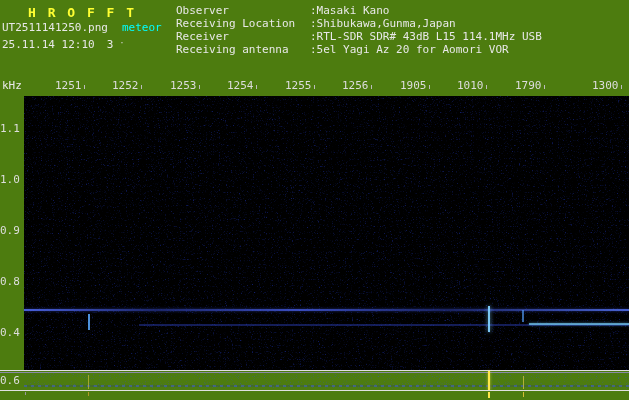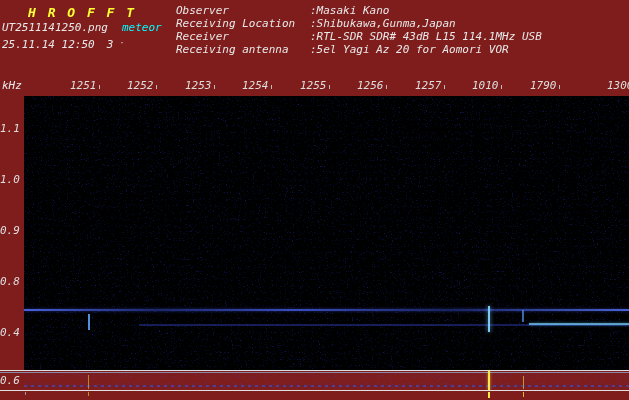--- a/index.html
+++ b/index.html
@@ -1,34 +1,34 @@
 <!DOCTYPE html>
 <html><head>
 <meta charset="utf-8">
 <style>
   html,body { margin:0; padding:0; background:#000; }
   .screen {
-    position:relative; width:629px; height:400px; background:#7f1d1d; overflow:hidden;
+    position:relative; width:629px; height:400px; background:#4d7c0f; overflow:hidden;
     font-family:"DejaVu Sans Mono","Liberation Mono",monospace;
-    color:#e8e8e8; font-size:11px;font-style:italic;
+    color:#e8e8e8; font-size:11px;
   }
   
   .app-title { position:absolute; left:28px; top:5px; color:#ffff33; font-size:13px; font-weight:bold; letter-spacing:2px; }
   .file-line { position:absolute; left:2px; top:21px; white-space:pre; }
   .file-line .station { color:#00ffff;margin-left:14px; }
   .date-line { position:absolute; left:2px; top:38px; white-space:pre; }
   .date-line .count { margin-left:12px; }
   .date-line .marker { margin-left:6px; font-size:9px; vertical-align:2px; color:#cfcfcf; }
   .info { position:absolute; left:176px; top:4px; line-height:13px; }
   .info .row { display:flex; white-space:pre; }
   .info .lbl { width:134px; }
   
   .yunit { position:absolute; left:2px; top:79px; }
   .xaxis { position:absolute; left:0; top:79px; width:629px; height:14px; }
-  .xaxis span { position:absolute; top:0; color:#dddddd;margin-left:15px; }
+  .xaxis span { position:absolute; top:0; color:#dddddd; }
   .xaxis span::after { content:""; display:inline-block; width:1px; height:4px; background:#bbbbbb; margin-left:2px; }
   .xaxis span:nth-child(1){left:55px} .xaxis span:nth-child(2){left:112px}
   .xaxis span:nth-child(3){left:170px} .xaxis span:nth-child(4){left:227px}
   .xaxis span:nth-child(5){left:285px} .xaxis span:nth-child(6){left:342px}
   .xaxis span:nth-child(7){left:400px} .xaxis span:nth-child(8){left:457px}
   .xaxis span:nth-child(9){left:515px} .xaxis span:nth-child(10){left:592px}
   .yaxis span { position:absolute; left:0; width:21px; text-align:left; color:#dddddd; }
   .yaxis span:nth-child(1){top:122px} .yaxis span:nth-child(2){top:173px}
   .yaxis span:nth-child(3){top:224px} .yaxis span:nth-child(4){top:275px}
   .yaxis span:nth-child(5){top:326px} .yaxis span:nth-child(6){top:374px}
@@ -66,21 +66,21 @@
 </style>
 </head>
 <body>
 
 <div class="screen">
 
   <div class="app-title">H R O F F T</div>
 
   <div class="file-line"><span>UT2511141250.png</span><span class="station">meteor</span></div>
 
-  <div class="date-line"><span>25.11.14 12:50</span><span class="count">3</span><span class="marker">·</span></div>
+  <div class="date-line"><span>25.11.14 12:10</span><span class="count">3</span><span class="marker">·</span></div>
 
   <div class="info">
     <div class="row">
       <span class="lbl">Observer</span>
       <span class="val">:Masaki Kano</span>
     </div>
     <div class="row">
       <span class="lbl">Receiving Location</span>
       <span class="val">:Shibukawa,Gunma,Japan</span>
     </div>
@@ -96,21 +96,21 @@
 
   <div class="yunit">kHz</div>
 
   <div class="xaxis">
     <span>1251</span>
     <span>1252</span>
     <span>1253</span>
     <span>1254</span>
     <span>1255</span>
     <span>1256</span>
-    <span>1257</span>
+    <span>1905</span>
     <span>1010</span>
     <span>1790</span>
     <span>1300</span>
   </div>
 
   <div class="yaxis">
     <span>1.1</span>
     <span>1.0</span>
     <span>0.9</span>
     <span>0.8</span>

